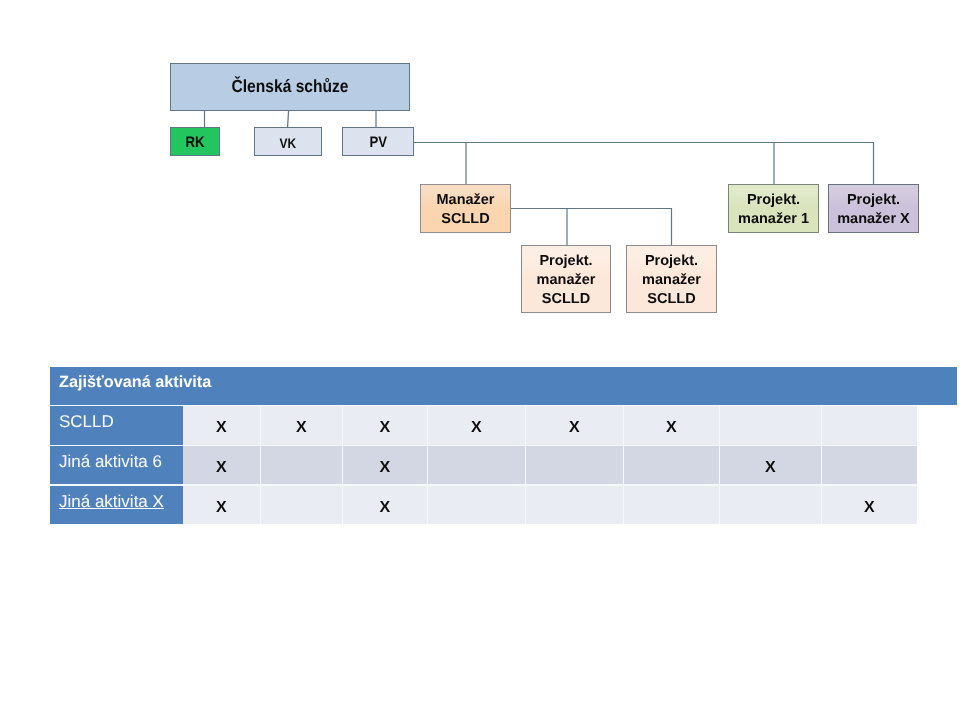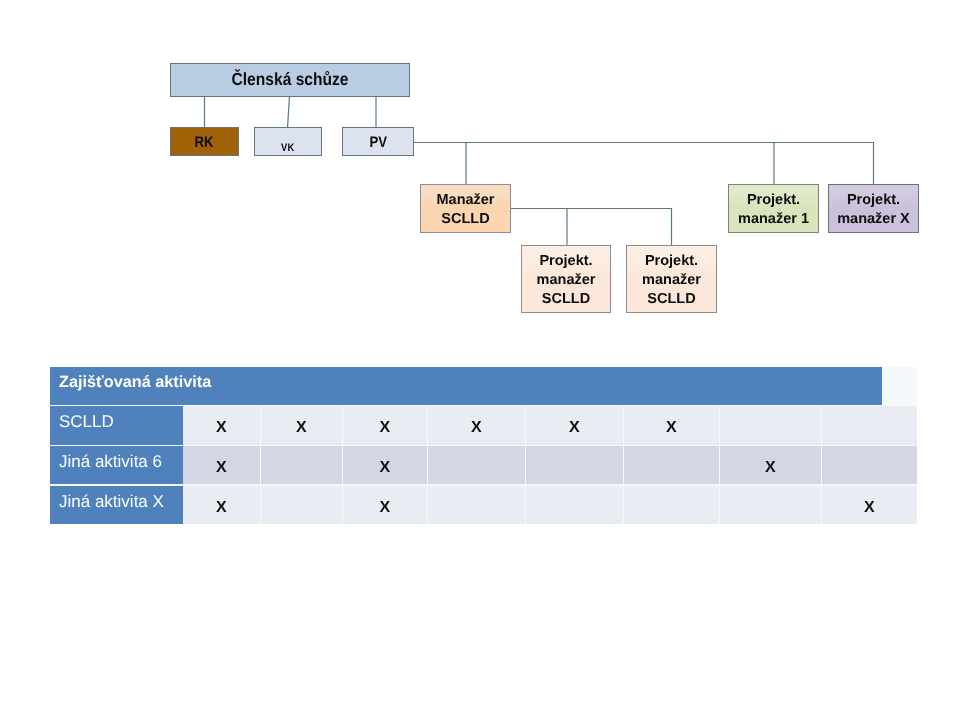--- a/index.html
+++ b/index.html
@@ -46,27 +46,27 @@
       <line x1="409" y1="142.5" x2="874" y2="142.5" stroke="#5e7880" stroke-width="1.2"></line>
       <line x1="466" y1="142.5" x2="466" y2="185" stroke="#5e7880" stroke-width="1.2"></line>
       <line x1="774" y1="142.5" x2="774" y2="185" stroke="#5e7880" stroke-width="1.2"></line>
       <line x1="873.5" y1="142.5" x2="873.5" y2="185" stroke="#5e7880" stroke-width="1.2"></line>
       <line x1="510" y1="208.5" x2="672" y2="208.5" stroke="#5e7880" stroke-width="1.2"></line>
       <line x1="567" y1="208.5" x2="567" y2="246" stroke="#5e7880" stroke-width="1.2"></line>
       <line x1="671.5" y1="208.5" x2="671.5" y2="246" stroke="#5e7880" stroke-width="1.2"></line>
     </svg>
 
   <div id="nodes">
-    <div class="node" style="left: 170px; top: 63px; width: 240px; height: 34px; background: rgb(184, 204, 228); border-color: rgb(94, 118, 136); font-size: 17.6px;">
+    <div class="node" style="left: 170px; top: 63px; width: 240px; height: 48px; background: rgb(184, 204, 228); border-color: rgb(94, 118, 136); font-size: 17.6px;">
         <span style="transform: translateY(-2px) scaleX(0.886);">Členská schůze</span>
       </div>
-    <div class="node" style="left: 170px; top: 127px; width: 69px; height: 29px; background: #a16207; border-color: rgb(94, 118, 136); font-size: 15.4px;">
+    <div class="node" style="left: 170px; top: 127px; width: 50px; height: 29px; background: #22c55e; border-color: rgb(94, 118, 136); font-size: 15.4px;">
         <span style="transform: translateY(0px) scaleX(0.855);">RK</span>
       </div>
-    <div class="node" style="left: 254px; top: 127px; width: 68px; height: 29px; background: rgb(220, 227, 238); border-color: rgb(94, 118, 136); font-size: 11px; align-items: flex-end;">
+    <div class="node" style="left: 254px; top: 127px; width: 68px; height: 29px; background: rgb(220, 227, 238); border-color: rgb(94, 118, 136); font-size: 14px;">
         <span style="transform: translateY(0px) scaleX(0.855);">VK</span>
       </div>
     <div class="node" style="left: 342px; top: 127px; width: 72px; height: 29px; background: rgb(220, 227, 238); border-color: rgb(94, 118, 136); font-size: 15.4px;">
         <span style="transform: translateY(0px) scaleX(0.855);">PV</span>
       </div>
     <div class="node" style="left: 420px; top: 184px; width: 91px; height: 49px; background: linear-gradient(rgb(248, 221, 194) 0%, rgb(248, 221, 194) 16%, rgb(250, 213, 176) 46%, rgb(250, 213, 176) 100%); border-color: rgb(142, 139, 146); font-size: 14.5px;">
         <span style="transform: translateY(0px) scaleX(1);">Manažer
 SCLLD</span>
       </div>
     <div class="node" style="left: 521px; top: 245px; width: 90px; height: 68px; background: linear-gradient(rgb(253, 238, 227) 0%, rgb(253, 238, 227) 16%, rgb(252, 232, 218) 46%, rgb(252, 232, 218) 100%); border-color: rgb(139, 139, 143); font-size: 14.5px;">
@@ -85,21 +85,21 @@
       </div>
     <div class="node" style="left: 828px; top: 184px; width: 91px; height: 49px; background: linear-gradient(rgb(212, 203, 223) 0%, rgb(212, 203, 223) 16%, rgb(204, 193, 218) 46%, rgb(204, 193, 218) 100%); border-color: rgb(107, 111, 130); font-size: 14.5px;">
         <span style="transform: translateY(0px) scaleX(1);">Projekt.
 manažer X</span>
       </div>
   </div>
 
   <div id="matrix" style="left: 49.5px; top: 367.2px; width: 867px;">
     <div class="gridline" style="left: 0px; top: 0px; width: 867px; height: 156px; background: rgb(244, 250, 252);"></div>
 
-    <div class="mhead" style="left: 0px; top: 0px; width: 832px; height: 37.5px; background: rgb(79, 129, 189); color: rgb(255, 255, 255); padding-left: 9px; font-size: 16.25px; padding-bottom: 6.4px;">Zajišťovaná aktivita</div>
+    <div class="mhead" style="left: 0px; top: 0px; width: 907px; height: 37.5px; background: rgb(79, 129, 189); color: rgb(255, 255, 255); padding-left: 9px; font-size: 16.25px; padding-bottom: 6.4px;">Zajišťovaná aktivita</div>
 
     <div class="mlabel" style="left: 0px; top: 39px; width: 132.5px; height: 38.5px; background: rgb(79, 129, 189); padding-left: 9px; font-size: 17px; padding-bottom: 6px;">SCLLD</div>
     <div class="mcell" style="left: 133px; top: 39px; width: 76.5px; height: 38.5px; background: rgb(233, 236, 242); font-size: 16px; font-weight: bold; padding-top: 6px;">X</div>
     <div class="mcell" style="left: 211px; top: 39px; width: 80.5px; height: 38.5px; background: rgb(233, 236, 242); font-size: 16px; font-weight: bold; padding-top: 6px;">X</div>
     <div class="mcell" style="left: 293px; top: 39px; width: 83.5px; height: 38.5px; background: rgb(233, 236, 242); font-size: 16px; font-weight: bold; padding-top: 6px;">X</div>
     <div class="mcell" style="left: 378px; top: 39px; width: 96.5px; height: 38.5px; background: rgb(233, 236, 242); font-size: 16px; font-weight: bold; padding-top: 6px;">X</div>
     <div class="mcell" style="left: 476px; top: 39px; width: 96.5px; height: 38.5px; background: rgb(233, 236, 242); font-size: 16px; font-weight: bold; padding-top: 6px;">X</div>
     <div class="mcell" style="left: 574px; top: 39px; width: 94.5px; height: 38.5px; background: rgb(233, 236, 242); font-size: 16px; font-weight: bold; padding-top: 6px;">X</div>
     <div class="mcell" style="left: 670px; top: 39px; width: 100.5px; height: 38.5px; background: rgb(233, 236, 242); font-size: 16px; font-weight: bold; padding-top: 6px;"></div>
     <div class="mcell" style="left: 772px; top: 39px; width: 94.5px; height: 38.5px; background: rgb(233, 236, 242); font-size: 16px; font-weight: bold; padding-top: 6px;"></div>
@@ -107,21 +107,21 @@
     <div class="mlabel" style="left: 0px; top: 79px; width: 132.5px; height: 38px; background: rgb(79, 129, 189); padding-left: 9px; font-size: 17px; padding-bottom: 6px;">Jiná aktivita 6</div>
     <div class="mcell" style="left: 133px; top: 79px; width: 76.5px; height: 38px; background: rgb(211, 215, 228); font-size: 16px; font-weight: bold; padding-top: 6px;">X</div>
     <div class="mcell" style="left: 211px; top: 79px; width: 80.5px; height: 38px; background: rgb(211, 215, 228); font-size: 16px; font-weight: bold; padding-top: 6px;"></div>
     <div class="mcell" style="left: 293px; top: 79px; width: 83.5px; height: 38px; background: rgb(211, 215, 228); font-size: 16px; font-weight: bold; padding-top: 6px;">X</div>
     <div class="mcell" style="left: 378px; top: 79px; width: 96.5px; height: 38px; background: rgb(211, 215, 228); font-size: 16px; font-weight: bold; padding-top: 6px;"></div>
     <div class="mcell" style="left: 476px; top: 79px; width: 96.5px; height: 38px; background: rgb(211, 215, 228); font-size: 16px; font-weight: bold; padding-top: 6px;"></div>
     <div class="mcell" style="left: 574px; top: 79px; width: 94.5px; height: 38px; background: rgb(211, 215, 228); font-size: 16px; font-weight: bold; padding-top: 6px;"></div>
     <div class="mcell" style="left: 670px; top: 79px; width: 100.5px; height: 38px; background: rgb(211, 215, 228); font-size: 16px; font-weight: bold; padding-top: 6px;">X</div>
     <div class="mcell" style="left: 772px; top: 79px; width: 94.5px; height: 38px; background: rgb(211, 215, 228); font-size: 16px; font-weight: bold; padding-top: 6px;"></div>
 
-    <div class="mlabel" style="left: 0px; top: 118.5px; width: 132.5px; height: 37.5px; background: rgb(79, 129, 189); padding-left: 9px; font-size: 17px; padding-bottom: 6px;">Jiná aktivita X</div>
+    <div class="mlabel" style="left: 0px; top: 118.5px; width: 132.5px; height: 37.5px; background: rgb(79, 129, 189); padding-left: 9px; font-size: 17px; padding-bottom: 6px; text-decoration: underline;">Jiná aktivita X</div>
     <div class="mcell" style="left: 133px; top: 118.5px; width: 76.5px; height: 37.5px; background: rgb(233, 236, 242); font-size: 16px; font-weight: bold; padding-top: 6px;">X</div>
     <div class="mcell" style="left: 211px; top: 118.5px; width: 80.5px; height: 37.5px; background: rgb(233, 236, 242); font-size: 16px; font-weight: bold; padding-top: 6px;"></div>
     <div class="mcell" style="left: 293px; top: 118.5px; width: 83.5px; height: 37.5px; background: rgb(233, 236, 242); font-size: 16px; font-weight: bold; padding-top: 6px;">X</div>
     <div class="mcell" style="left: 378px; top: 118.5px; width: 96.5px; height: 37.5px; background: rgb(233, 236, 242); font-size: 16px; font-weight: bold; padding-top: 6px;"></div>
     <div class="mcell" style="left: 476px; top: 118.5px; width: 96.5px; height: 37.5px; background: rgb(233, 236, 242); font-size: 16px; font-weight: bold; padding-top: 6px;"></div>
     <div class="mcell" style="left: 574px; top: 118.5px; width: 94.5px; height: 37.5px; background: rgb(233, 236, 242); font-size: 16px; font-weight: bold; padding-top: 6px;"></div>
     <div class="mcell" style="left: 670px; top: 118.5px; width: 100.5px; height: 37.5px; background: rgb(233, 236, 242); font-size: 16px; font-weight: bold; padding-top: 6px;"></div>
     <div class="mcell" style="left: 772px; top: 118.5px; width: 94.5px; height: 37.5px; background: rgb(233, 236, 242); font-size: 16px; font-weight: bold; padding-top: 6px;">X</div>
   </div>
 

